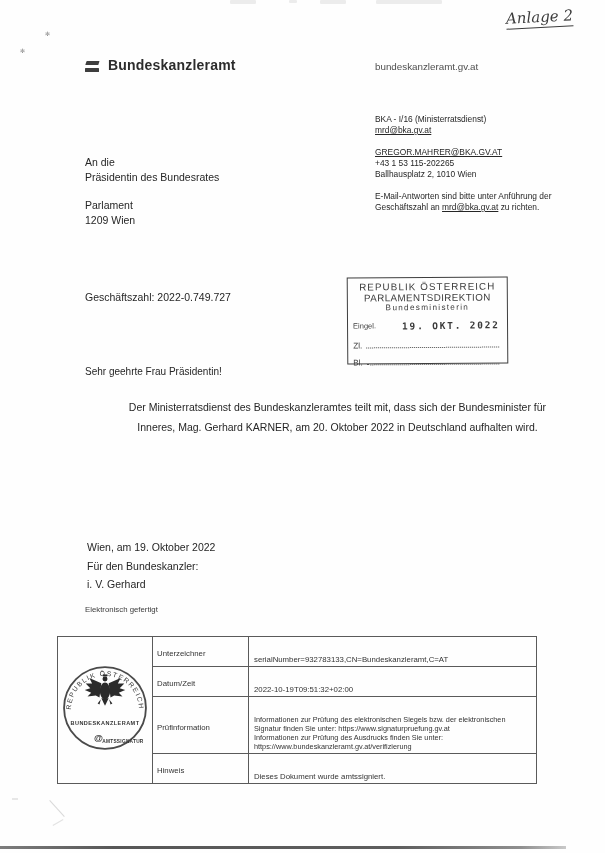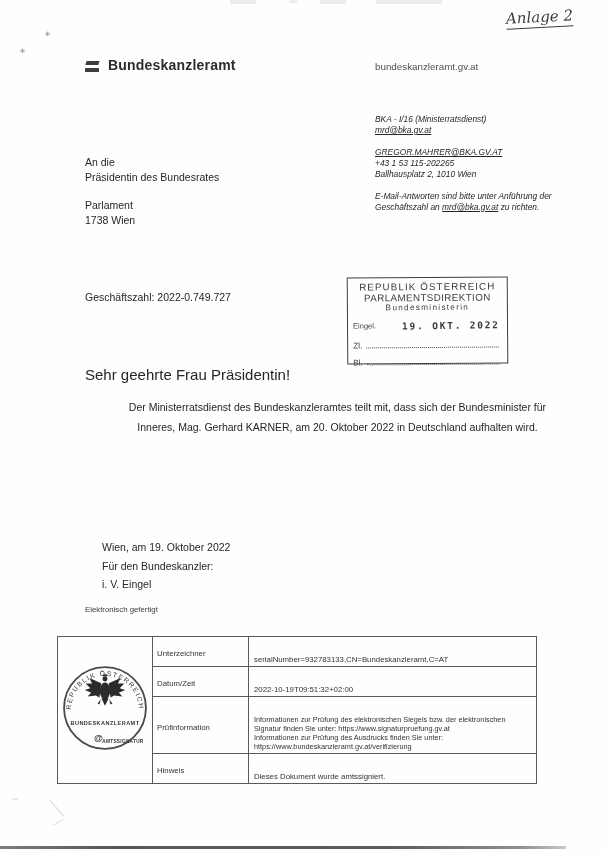--- a/index.html
+++ b/index.html
@@ -35,21 +35,21 @@
   
   .logo { position: absolute; left: 85px; top: 57px; display: flex; align-items: center; }
   .logo-flag { width: 14px; height: 11px; position: relative; margin-right: 9px; margin-top: 2px; }
   .logo-flag .bar { position: absolute; left: 0; width: 14px; height: 3.6px; background: #3e3e3e; border-radius: 0.5px; }
   .logo-flag .bar.top { top: 0; transform: skewX(-18deg) translateX(1px); width: 13px; }
   .logo-flag .bar.bottom { bottom: 0; }
   .logo-text { font-size: 14px; font-weight: 600; letter-spacing: 0.2px; color: #2c2c2c; }
   .website { position: absolute; left: 375px; top: 61px; font-size: 9.8px; color: #4f4f4f; }
 
   
-  .contact { position: absolute; left: 375px; top: 114px; font-size: 8.4px; line-height: 11px; color: #262626; width: 200px; font-style: italic; }
+  .contact { position: absolute; left: 375px; top: 114px; font-size: 8.4px; line-height: 11px; color: #262626; width: 200px; }
   .contact .group { margin-bottom: 11px; }
   .contact .bold { font-weight: bold; }
   .link { text-decoration: underline; color: #262626; }
 
   
   .recipient { position: absolute; left: 85px; top: 155px; font-size: 10.5px; line-height: 15px; color: #262626; }
   .recipient .gap { height: 13px; }
 
   
   .reference { position: absolute; left: 85px; top: 291px; font-size: 10.5px; color: #262626; }
@@ -70,27 +70,27 @@
   .stamp .date {
     font-family: "DejaVu Sans Mono", monospace; font-size: 9.5px;
     letter-spacing: 1.8px; color: #3a3a3a; margin-left: 26px; font-weight: bold;
     transform: rotate(-0.5deg);
   }
   .stamp .row.leader-row { margin-top: 5px; height: 12px; }
   .stamp .leader { flex: 1; border-bottom: 1.6px dotted #4a4a4a; margin: 0 2px 2px 4px; }
   .stamp .lbl-z { font-size: 8.2px; }
 
   
-  .salutation { position: absolute; left: 85px; top: 366px; font-size: 15px; color: #262626; text-align: center; }
+  .salutation { position: absolute; left: 85px; top: 366px; font-size: 10px; color: #262626; text-align: center; }
   .para { position: absolute; left: 85px; width: 505px; font-size: 10.5px; line-height: 19.5px; color: #262626; white-space: pre-line; }
   .para.p1 { top: 398px; text-align: center; }
   .para.p2 { top: 450px; }
 
   
-  .closing { position: absolute; left: 102px; top: 538px; font-size: 10.5px; line-height: 18.5px; color: #262626; }
+  .closing { position: absolute; left: 87px; top: 538px; font-size: 10.5px; line-height: 18.5px; color: #262626; }
   .electronic { position: absolute; left: 85px; top: 605px; font-size: 7.8px; color: #3a3a3a; }
 
   
   .sig-block { position: absolute; left: 57px; top: 636px; width: 480px; }
   table.sig-table { border-collapse: collapse; width: 100%; table-layout: fixed; }
   table.sig-table td { border: 1px solid #5a5a5a; vertical-align: middle; }
   td.seal-cell { width: 95px; text-align: center; background: #fefefe; }
   td.lbl-cell { width: 96px; font-size: 7.8px; color: #333; padding: 6px 3px 2px 4px; }
   td.val-cell { font-size: 7.8px; color: #333; padding: 18px 3px 2px 5px; white-space: pre-line; }
   tr.r1 { height: 16px; }
@@ -143,21 +143,21 @@
       <div>E-Mail-Antworten sind bitte unter Anführung der</div>
       <div><span>Geschäftszahl an </span><span class="link">mrd@bka.gv.at</span><span> zu richten.</span></div>
     </div>
   </div>
 
   <div class="recipient">
     <div>An die</div>
     <div>Präsidentin des Bundesrates</div>
     <div class="gap"></div>
     <div>Parlament</div>
-    <div>1738 Wien</div>
+    <div>1209 Wien</div>
   </div>
 
   <div class="reference">Geschäftszahl: 2022-0.749.727</div>
 
   <div class="stamp">
     <div class="s1">REPUBLIK ÖSTERREICH</div>
     <div class="s2">PARLAMENTSDIREKTION</div>
     <div class="s3">Bundesministerin</div>
     <div class="row received">
       <span class="lbl-small">Eingel.</span>
@@ -173,21 +173,21 @@
     </div>
   </div>
 
   <div class="salutation">Sehr geehrte Frau Präsidentin!</div>
   <div class="para p1">Der Ministerratsdienst des Bundeskanzleramtes teilt mit, dass sich der Bundesminister für
 Inneres, Mag. Gerhard KARNER, am 20. Oktober 2022 in Deutschland aufhalten wird.</div>
 
   <div class="closing">
     <div>Wien, am 19. Oktober 2022</div>
     <div>Für den Bundeskanzler:</div>
-    <div>i. V. Eingel</div>
+    <div>i. V. Gerhard</div>
   </div>
   <div class="electronic">Elektronisch gefertigt</div>
 
   <div class="sig-block">
     <table class="sig-table">
       <tbody>
           <tr class="r1">
         <td class="seal-cell" rowspan="4">
           <svg width="92" height="92" viewBox="0 0 100 100">
             <circle cx="50" cy="50" r="44.5" fill="none" stroke="#4a4a4a" stroke-width="2"></circle>

